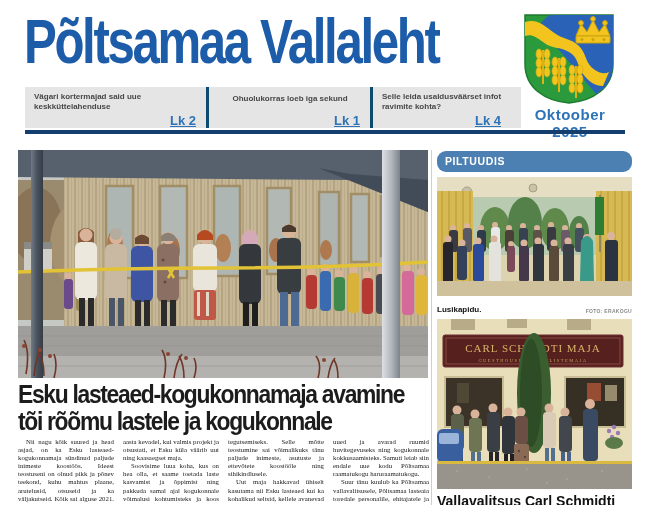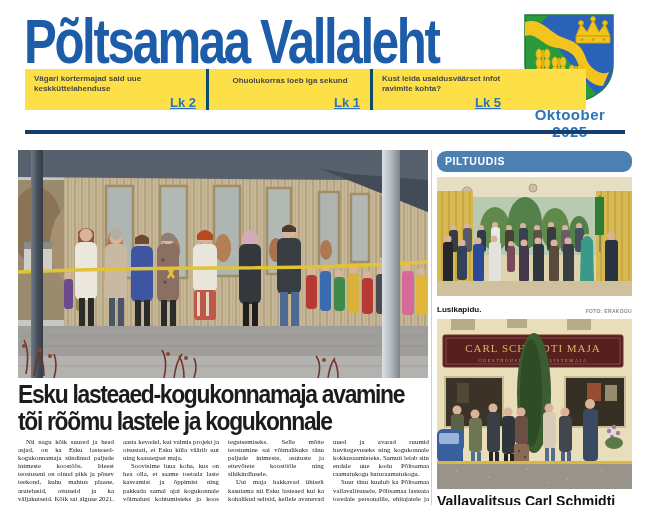--- a/index.html
+++ b/index.html
@@ -8,22 +8,22 @@
 
   
   .masthead-title{position:absolute;left:24px;top:10px;width:600px;
     font-size:63px;font-weight:bold;color:#1d5ca8;letter-spacing:-3px;line-height:1;
     transform:scaleX(.78);transform-origin:left top;white-space:nowrap;}
   .coat{position:absolute;left:521px;top:12px;width:96px;height:93px;}
   .issue-date{position:absolute;left:518px;top:106px;width:104px;text-align:center;
     font-size:15px;font-weight:bold;color:#2e73b8;letter-spacing:.5px;}
 
   
-  .teasers{position:absolute;left:25px;top:69px;width:561px;height:41px;
-    background:#fde047;display:flex;}
+  .teasers{position:absolute;left:25px;top:87px;width:496px;height:41px;
+    background:#e5e5e5;display:flex;}
   .teaser{position:relative;padding:5px 8px 2px 9px;box-sizing:border-box;
     font-size:8px;font-weight:bold;color:#474747;line-height:10px;}
   .teaser+.teaser{border-left:3px solid #0c4a6e;}
   .t1{width:181px;} .t2{width:164px;} .t3{width:141px;}
   .t2 .teaser-text{text-align:center;display:block;padding-top:2px;}
   .lk{position:absolute;right:10px;bottom:2px;font-size:13px;font-weight:bold;color:#2e73b8;text-decoration:underline;}
   .navy-rule{position:absolute;left:25px;top:130px;width:600px;height:4px;background:#143e6e;}
 
   
   .main-photo{position:absolute;left:18px;top:150px;width:410px;height:228px;overflow:hidden;}
@@ -110,22 +110,22 @@
   <div class="teasers">
     <div class="teaser t1">
       <span class="teaser-text">Vägari kortermajad said uue keskküttelahenduse</span>
       <span class="lk">Lk 2</span>
     </div>
     <div class="teaser t2">
       <span class="teaser-text">Ohuolukorras loeb iga sekund</span>
       <span class="lk">Lk 1</span>
     </div>
     <div class="teaser t3">
-      <span class="teaser-text">Kust leida usaldusväärset infot ravimite kohta?</span>
-      <span class="lk">Lk 5</span>
+      <span class="teaser-text">Selle leida usaldusväärset infot ravimite kohta?</span>
+      <span class="lk">Lk 4</span>
     </div>
   </div>
   <div class="navy-rule"></div>
 
   <div class="main-photo">
     <svg width="410" height="228" viewBox="0 0 410 228">
       <defs>
         <pattern id="wood" width="7" height="14" patternUnits="userSpaceOnUse">
           <rect width="7" height="14" fill="#c6b796"></rect>
           <rect width="2" height="14" fill="#b5a484"></rect>

